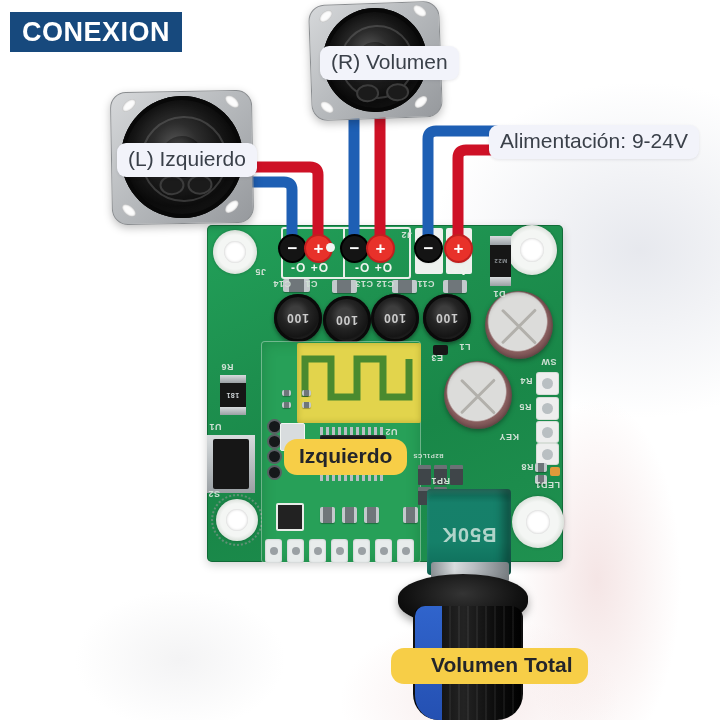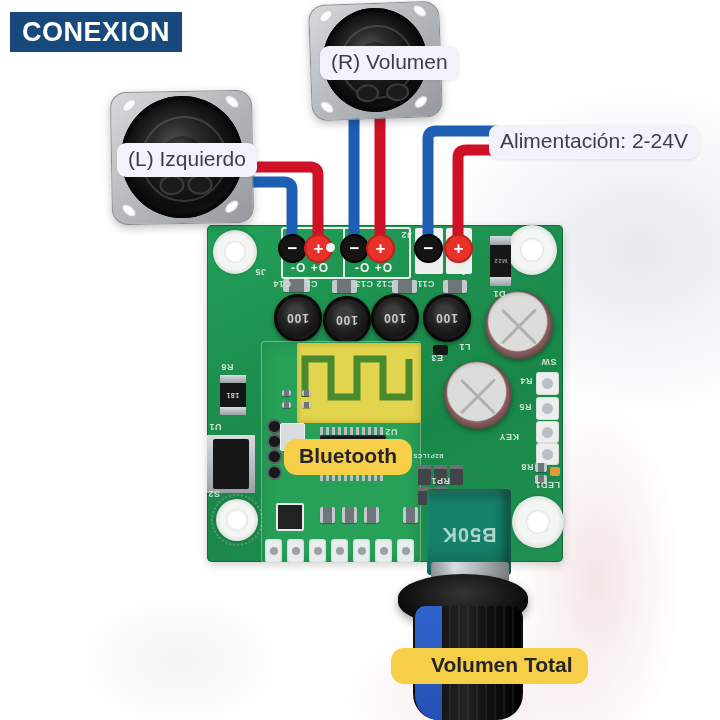--- a/index.html
+++ b/index.html
@@ -327,15 +327,15 @@
   <div class="cone" style="left:10px;top:5px;width:122px;height:122px;">
     <div class="ring"></div>
       <div class="dome"></div>
     <div class="lug" style="left:38px;top:79px;"></div>
     <div class="lug" style="left:66px;top:79px;"></div>
   </div>
 </div>
 
 <div class="abs callout light" style="left:320px;top:46px;"><span>(R) Volumen</span></div>
 <div class="abs callout light" style="left:117px;top:143px;"><span>(L) Izquierdo</span></div>
-<div class="abs callout light" style="left:489px;top:125px;"><span>Alimentación: 2-24V</span></div>
-<div class="abs callout yellow" style="left:284px;top:439px;"><span>Bluetooth</span></div>
+<div class="abs callout light" style="left:489px;top:125px;"><span>Alimentación: 9-24V</span></div>
+<div class="abs callout yellow" style="left:284px;top:439px;"><span>Izquierdo</span></div>
 <div class="abs callout yellow" style="left:391px;top:648px;padding-left:40px;"><span>Volumen Total</span></div>
 
 </body></html>

